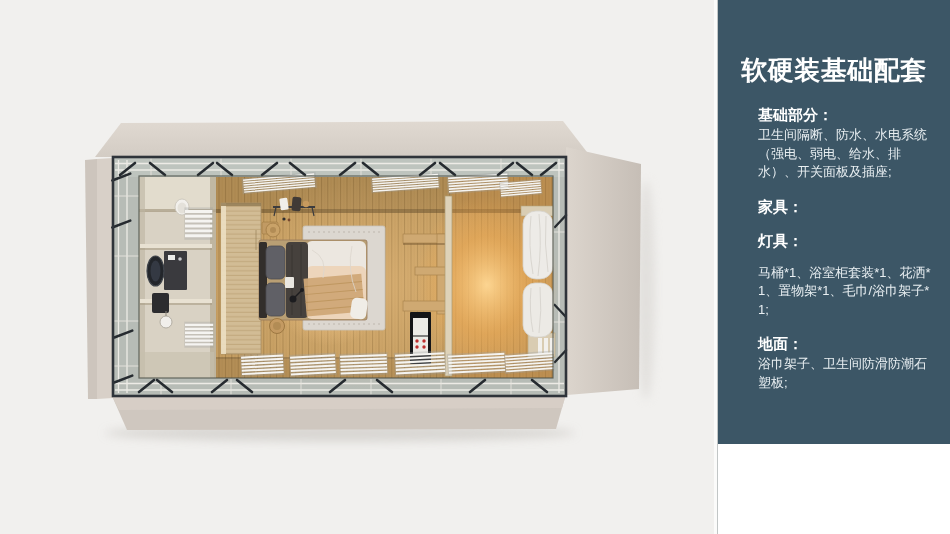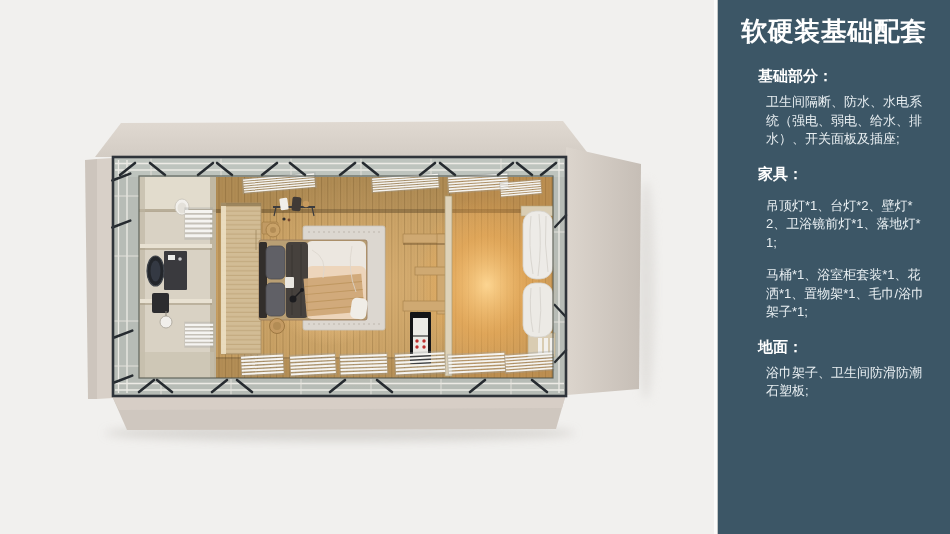--- a/index.html
+++ b/index.html
@@ -10,40 +10,40 @@
   .render-area{
     position:absolute;left:0;top:0;width:718px;height:534px;
     background:var(--canvas_bg,#f1f0ee);
   }
   .render-area svg{display:block;}
   .sidebar-edge{
     position:absolute;left:714px;top:0;width:4px;height:534px;
     background:#fbfbfa;box-shadow:inset -1px 0 0 #c2c6c6;
   }
   .sidebar{
-    position:absolute;left:718px;top:0;width:232px;height:534px;
+    position:absolute;left:718px;top:0;width:232px;height:444px;
     background:var(--sidebar_bg,#3c5666);
     color:var(--sidebar_text,#edf2f5);
     box-sizing:border-box;
-    padding:16px 16px 0 40px;
+    padding:55px 16px 0 40px;
   }
   .sidebar .title{
     margin:0 0 20px -24px;
     text-align:center;
     font-size:26px;line-height:1.2;
     font-weight:bold;color:var(--heading_text,#ffffff);
     letter-spacing:0.5px;
   }
   .sidebar section{margin:0 0 14px 0;}
   .sidebar h2{
     margin:16px 0 2px 0;font-size:15px;line-height:18px;
     font-weight:bold;color:var(--heading_text,#ffffff);
   }
   .sidebar p{
-    margin:8px;font-size:13px;line-height:18.5px;
+    margin:0;font-size:13px;line-height:18.5px;
     color:var(--sidebar_text,#e9eff2);
     word-break:break-all;
   }
 </style>
 </head>
 <body>
 
 <div class="stage">
 
   <div class="render-area">
@@ -291,21 +291,21 @@
     <section>
       <h2>基础部分：</h2>
       <p>卫生间隔断、防水、水电系统（强电、弱电、给水、排水）、开关面板及插座;</p>
     </section>
 
     <section>
       <h2>家具：</h2>
     </section>
 
     <section>
-      <p>吊顶灯*1、台灯*2、壁灯*2、卫浴镜前灯*1、落地灯*1;</p>
+      <h2>灯具：</h2>
     </section>
 
     <section>
       <p>马桶*1、浴室柜套装*1、花洒*1、置物架*1、毛巾/浴巾架子*1;</p>
     </section>
 
     <section>
       <h2>地面：</h2>
       <p>浴巾架子、卫生间防滑防潮石塑板;</p>
     </section>

